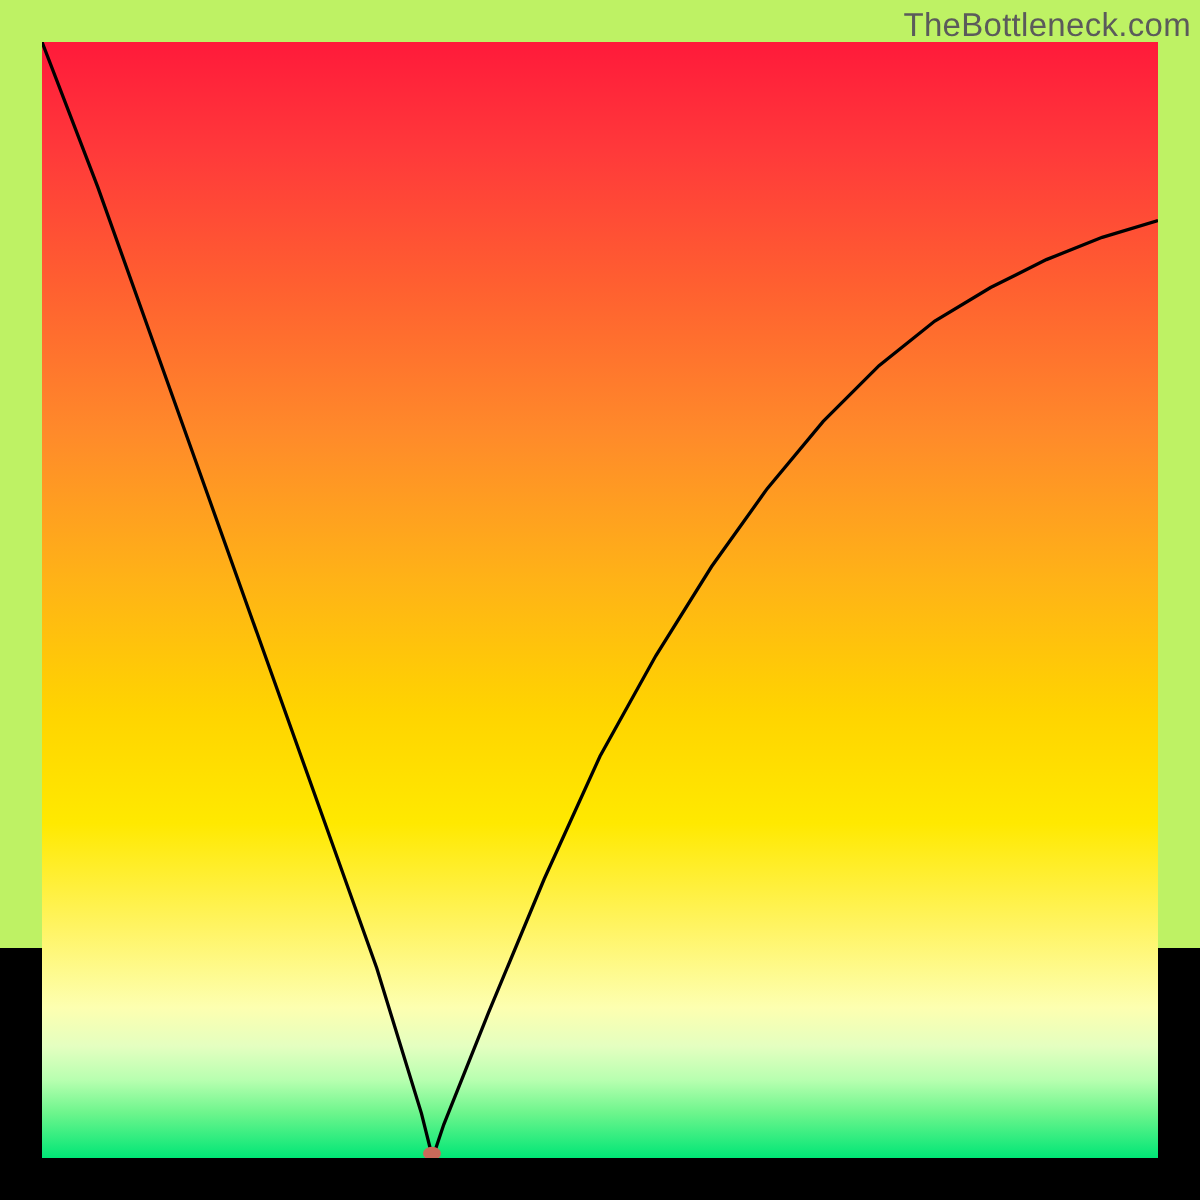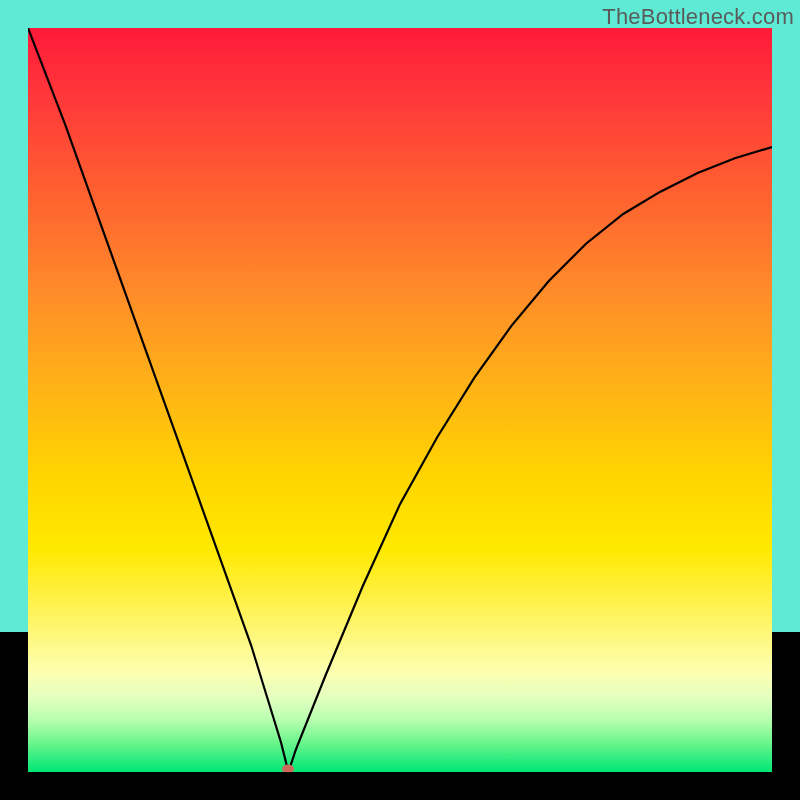--- a/index.html
+++ b/index.html
@@ -10,21 +10,21 @@
     background: #000;
     font-family: Arial, Helvetica, sans-serif;
     position: relative;
   }
   .frame {
     position: absolute;
     left: 0;
     top: 0;
     width: 800px;
     height: 632px;
-    background: #5eead4;
+    background: #bef264;
   }
   .plot-area {
     position: absolute;
     left: 28px;
     top: 28px;
     width: 744px;
     height: 744px;
     overflow: hidden;
   }
   .gradient-bg {

